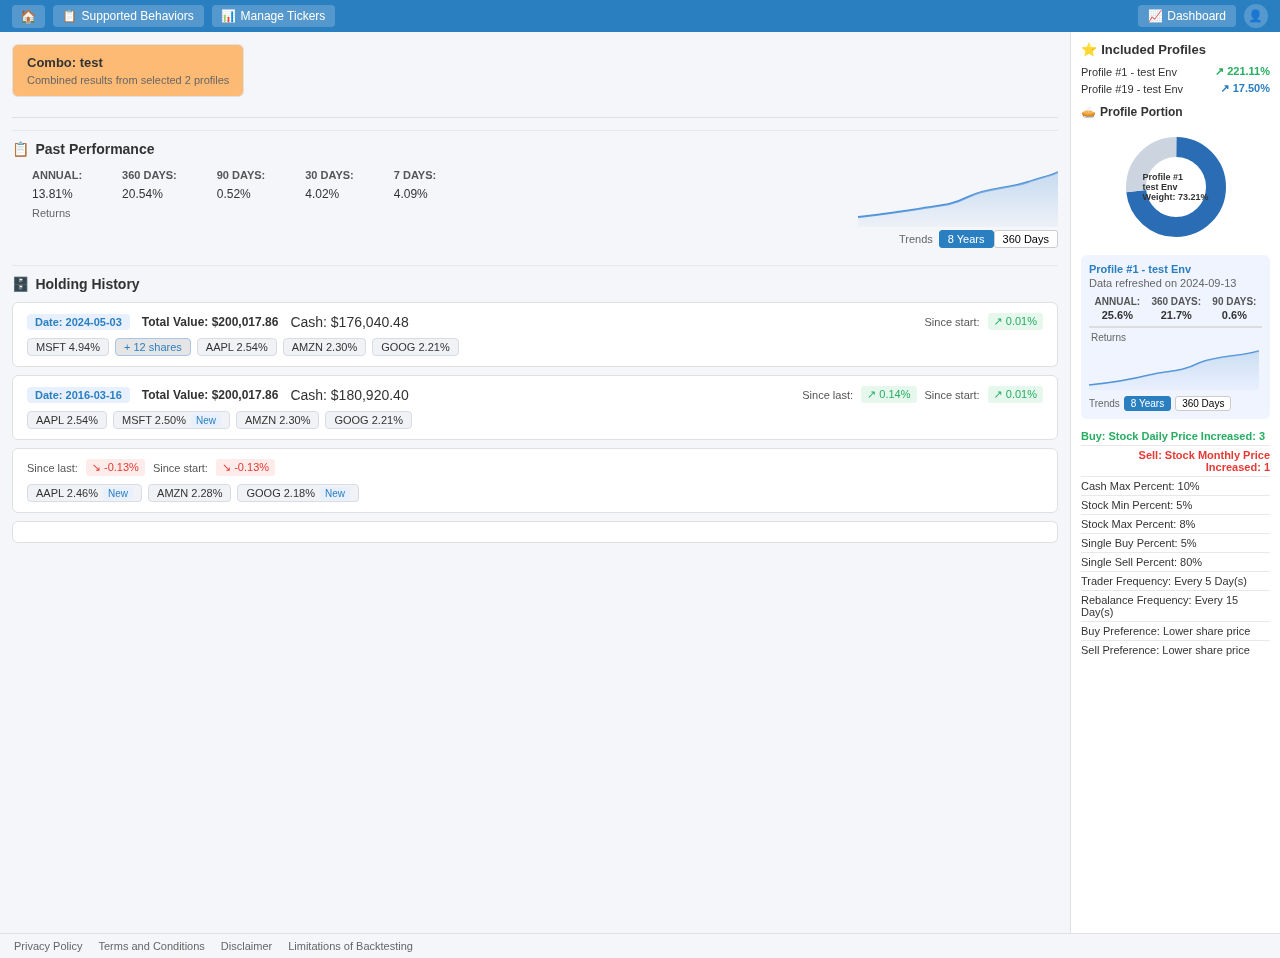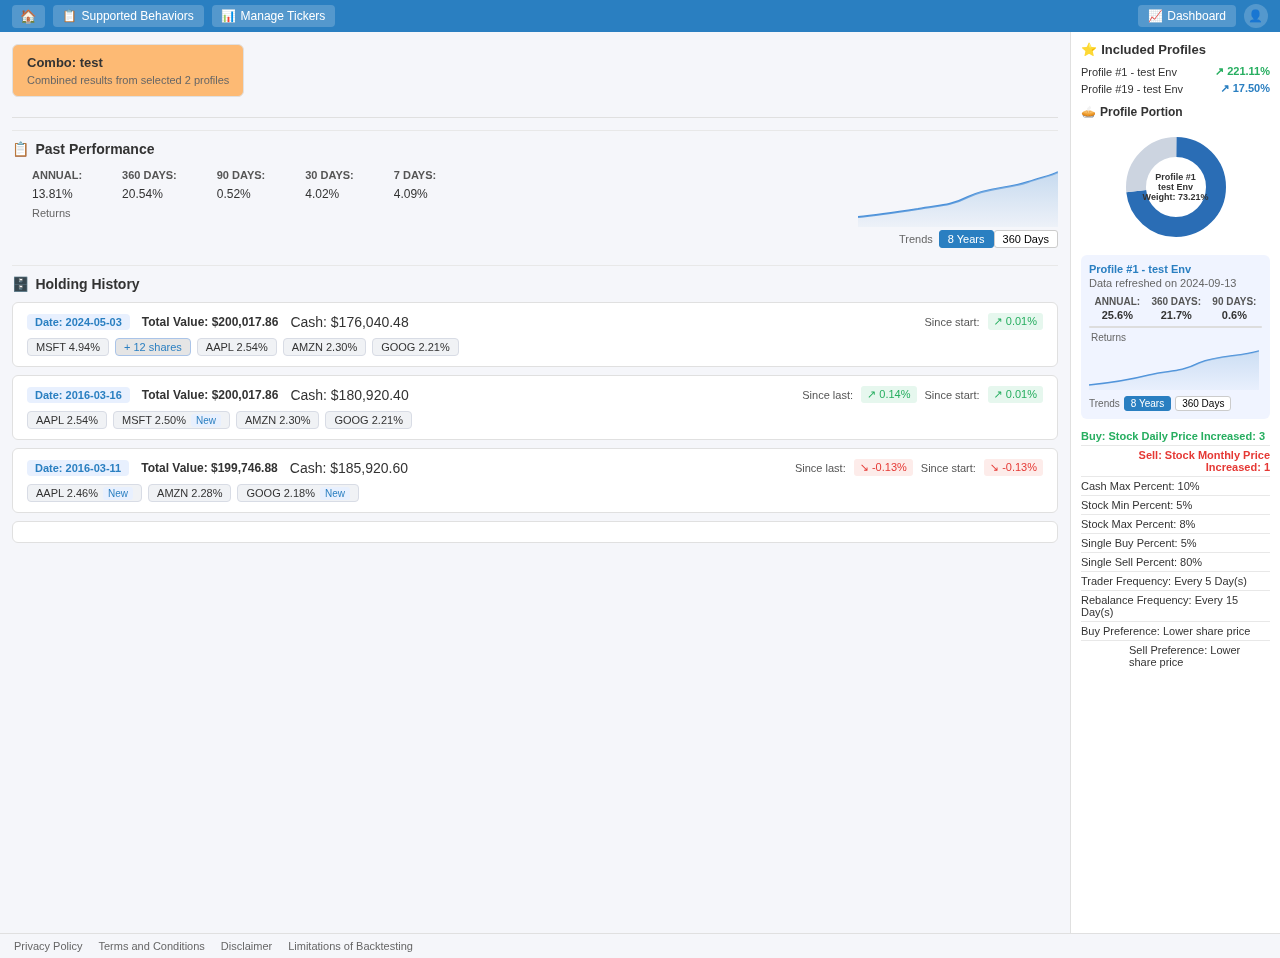--- a/index.html
+++ b/index.html
@@ -57,38 +57,38 @@
     .rp-title { font-size: 13px; font-weight: 700; margin-bottom: 8px; display: flex; align-items: center; gap: 4px; }
     .rp-profile-row { display: flex; align-items: center; justify-content: space-between; margin-bottom: 4px; font-size: 11px; }
     .rp-profile-name { color: #333; }
     .rp-pct-green { color: #27ae60; font-weight: 600; }
     .rp-pct-blue { color: #2a7fc1; font-weight: 600; }
 
     .rp-section-title { font-size: 12px; font-weight: 700; margin: 10px 0 6px; display: flex; align-items: center; gap: 4px; }
 
     
     .donut-container { display: flex; justify-content: center; margin: 8px 0; position: relative; }
-    .donut-label { position: absolute; top: 50%; left: 50%; transform: translate(-50%, -50%); text-align: center; font-size: 9px; font-weight: 600; color: #333; }
+    .donut-label { position: absolute; top: 50%; left: 50%; transform: translate(-50%, -50%); font-size: 9px; font-weight: 600; color: #333; }
 
     
     .profile-detail { background: #f0f4ff; border-radius: 6px; padding: 8px; margin-top: 8px; font-size: 11px; }
     .profile-detail-title { font-weight: 700; color: #2a7fc1; margin-bottom: 2px; }
     .profile-detail-date { color: #666; margin-bottom: 6px; }
     .perf-mini table { border-collapse: collapse; width: 100%; }
     .perf-mini th { font-size: 10px; font-weight: 600; color: #555; text-align: center; padding: 1px 4px; }
     .perf-mini td { font-size: 11px; text-align: center; padding: 1px 4px; font-weight: 600; }
     .returns-mini { font-size: 10px; color: #666; margin: 4px 0 2px 2px; }
 
     .mini-trend-row { display: flex; align-items: center; gap: 4px; margin-top: 4px; }
     .mini-trend-label { font-size: 10px; color: #666; }
     .mini-trend-btn { font-size: 10px; padding: 1px 6px; border-radius: 3px; border: 1px solid #ccc; cursor: pointer; background: #fff; }
     .mini-trend-btn.active { background: #2a7fc1; color: #fff; border-color: #2a7fc1; }
 
     .rule-item { font-size: 11px; padding: 3px 0; border-bottom: 1px solid #e8e8e8; color: #333; }
-    .rule-item:last-child { border-bottom: none; margin-left: 48px; }
+    .rule-item:last-child { border-bottom: none; }
     .rule-buy { color: #27ae60; font-weight: 600; }
     .rule-sell { color: #e53935; font-weight: 600; text-align: right; }
 
     
     .footer { background: #f5f6fa; border-top: 1px solid #e0e0e0; padding: 6px 14px; display: flex; gap: 16px; font-size: 11px; color: #666; }
     .footer a { color: #666; text-decoration: none; cursor: pointer; }
 
     
     .top-divider { border: none; border-top: 1px solid #e0e0e0; margin: 6px 0 12px; }
   </style>
@@ -222,25 +222,20 @@
       <div class="tags">
         <span class="tag">AAPL 2.54%</span>
         <span class="tag">MSFT 2.50% <span class="tag-new">New</span></span>
         <span class="tag">AMZN 2.30%</span>
         <span class="tag">GOOG 2.21%</span>
       </div>
     </div>
 
     <div class="holding-card">
       <div class="holding-header">
-        <div class="holding-header-left">
-          <span class="date-badge">Date: 2016-03-11</span>
-          <span class="total-value">Total Value: $199,746.88</span>
-          <span class="cash-value">Cash: $185,920.60</span>
-        </div>
         <div class="holding-right">
           <span class="since-label">Since last:</span>
           <span class="loss-badge">↘ -0.13%</span>
           <span class="since-label">Since start:</span>
           <span class="loss-badge">↘ -0.13%</span>
         </div>
       </div>
       <div class="tags">
         <span class="tag">AAPL 2.46% <span class="tag-new">New</span></span>
         <span class="tag">AMZN 2.28%</span>

